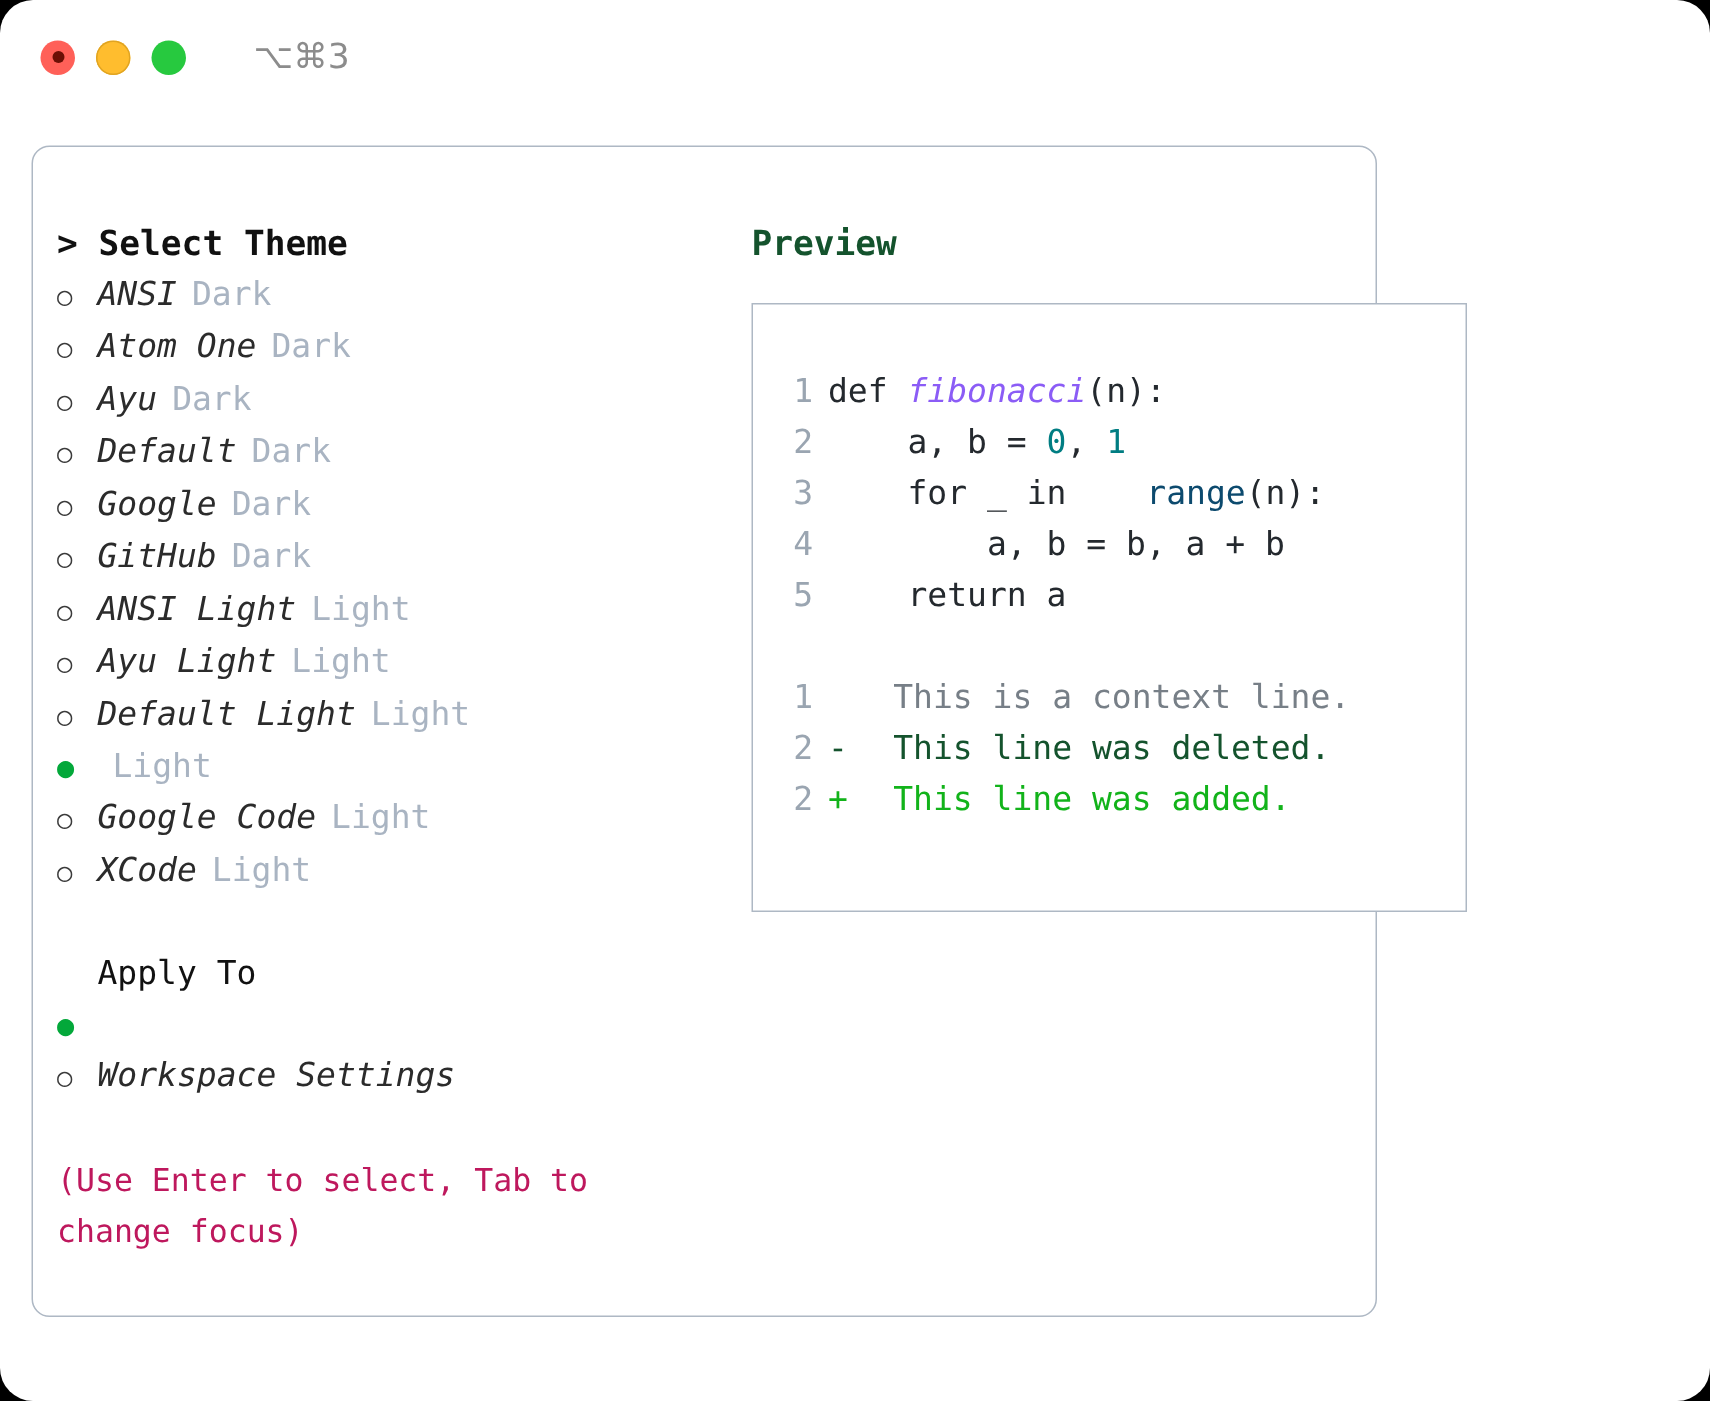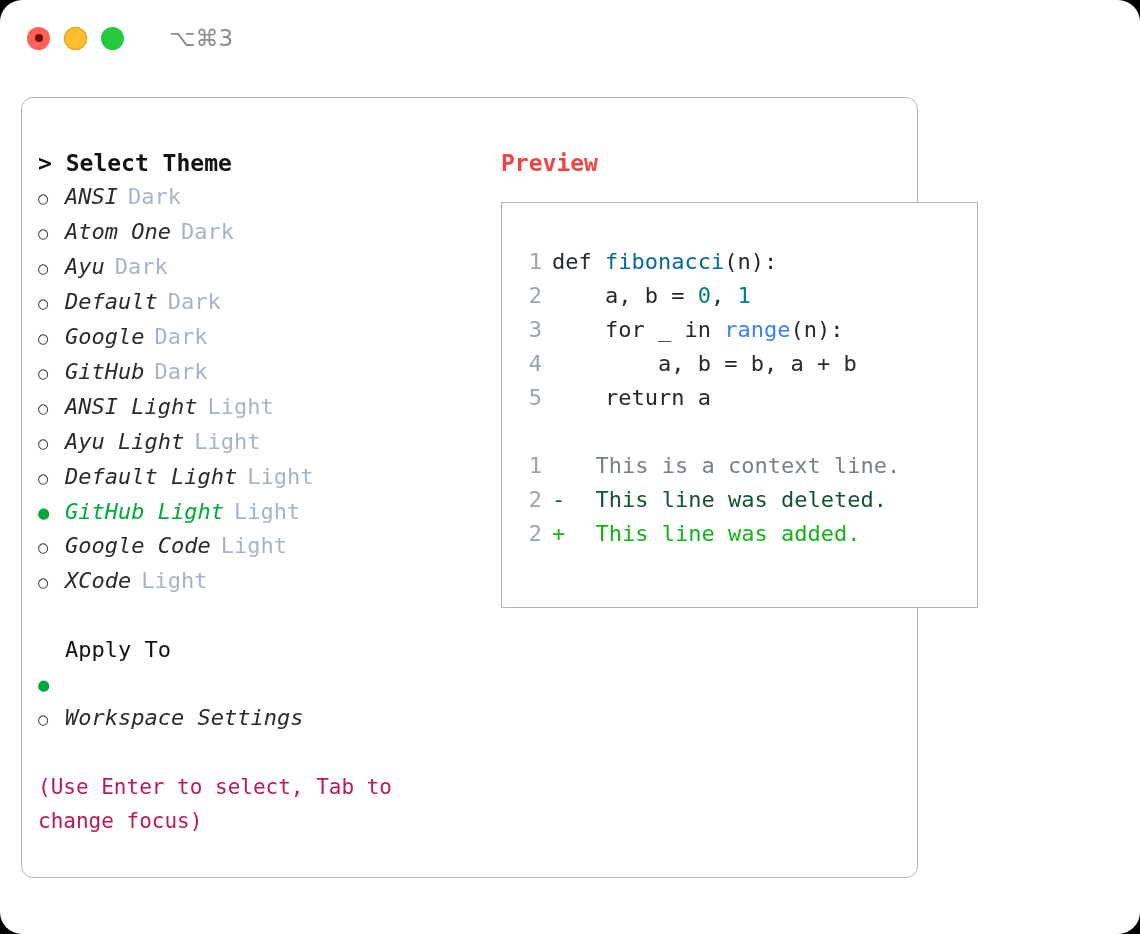--- a/index.html
+++ b/index.html
@@ -179,21 +179,21 @@
   
   .right-col {
     position: absolute;
     left: 479px;
     top: 48px;
     width: 490px;
   }
   .preview-heading {
     font-size: 23px;
     font-weight: bold;
-    color: #ef4444;
+    color: #14532d;
     line-height: 34px;
     white-space: pre;
   }
 
   .preview-box {
     margin-top: 22px;
     width: 477px;
     height: 406px;
     border: 1.6px solid #aeb8c4;
     box-sizing: border-box;
@@ -215,23 +215,23 @@
     color: #9aa5b1;
     margin-right: 10px;
   }
   .code-text {
     color: #24292e;
   }
   .blank-line {
     height: 34px;
   }
 
-  .tok-func { color: #0369a1; }
+  .tok-func { color: #8b5cf6; font-style: italic; }
   .tok-num  { color: #007d82; }
-  .tok-call { color: #3b82f6; }
+  .tok-call { color: #0c4a6e; margin-left: 40px; }
 
   .diff-sign {
     width: 17px;
     flex: 0 0 17px;
     display: inline-block;
   }
   .diff-context .code-text,
   .diff-context .diff-sign { color: #777f87; }
   .diff-del .code-text,
   .diff-del .diff-sign { color: #14532d; }
@@ -298,21 +298,20 @@
           <span class="theme-name">Ayu Light</span>
           <span class="theme-kind">Light</span>
         </div>
         <div class="theme-row">
           <span class="marker">○</span>
           <span class="theme-name">Default Light</span>
           <span class="theme-kind">Light</span>
         </div>
         <div class="theme-row selected">
           <span class="marker">●</span>
-          <span class="theme-name">GitHub Light</span>
           <span class="theme-kind">Light</span>
         </div>
         <div class="theme-row">
           <span class="marker">○</span>
           <span class="theme-name">Google Code</span>
           <span class="theme-kind">Light</span>
         </div>
         <div class="theme-row">
           <span class="marker">○</span>
           <span class="theme-name">XCode</span>

